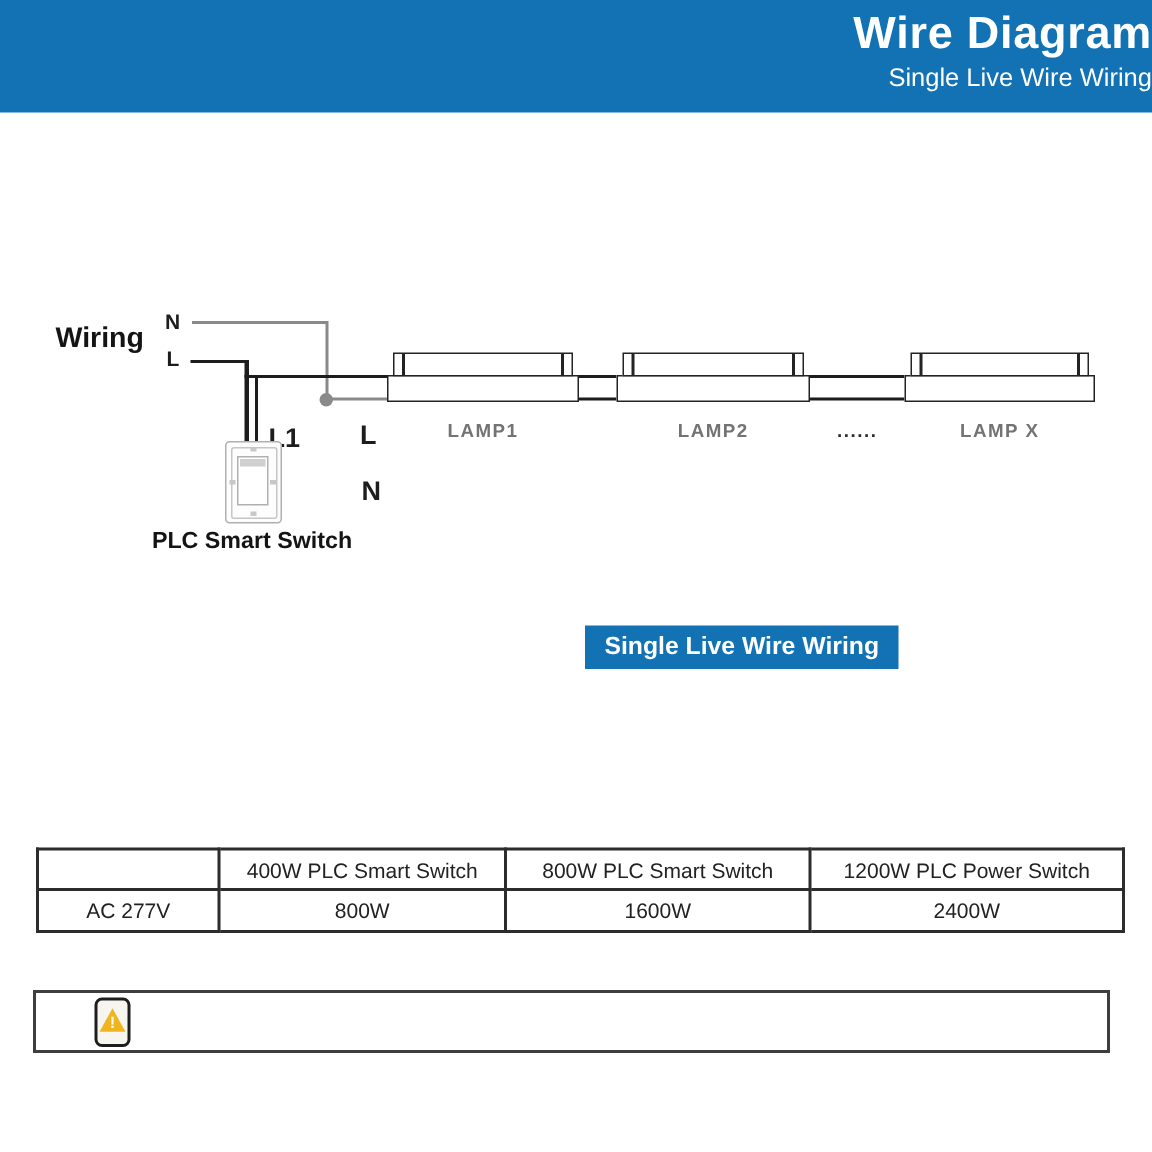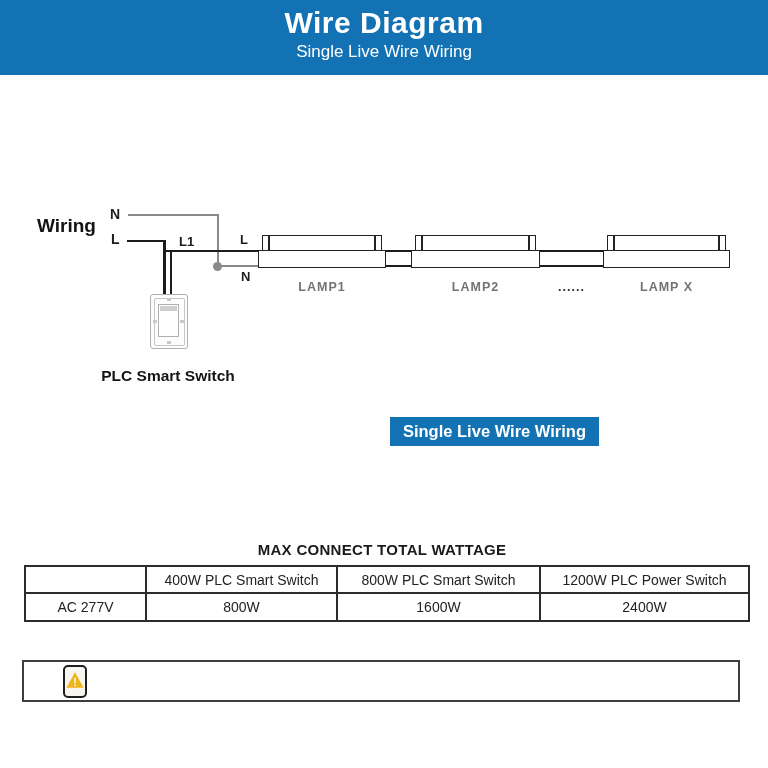--- a/index.html
+++ b/index.html
@@ -3,31 +3,31 @@
 <meta charset="utf-8">
 <style>
   html,body{margin:0;padding:0;background:#fff;}
   .canvas{
     position:relative;width:768px;height:768px;background:#ffffff;
     font-family:"Liberation Sans","DejaVu Sans",sans-serif;overflow:hidden;
   }
   
   .hdr{
     position:absolute;left:0;top:0;width:768px;height:75px;
-    background:var(--brand-blue,#1272b4);color:#fff;text-align:center;
+    background:var(--brand-blue,#1272b4);color:#fff;text-align:right;
   }
   .hdr-title{margin-top:6px;font-size:30px;font-weight:800;letter-spacing:.5px;}
   .hdr-sub{margin-top:2px;font-size:17px;font-weight:400;}
   
   .wire{position:absolute;background:var(--wire-live-black,#1c1c1c);}
   .wire.gray{background:var(--wire-neutral-gray,#8a8a8a);}
   .dot{position:absolute;width:9px;height:9px;border-radius:50%;
        background:var(--wire-neutral-gray,#8a8a8a);}
   .dlabel{position:absolute;color:#1d1d1d;font-size:14px;font-weight:600;}
-  .dlabel.small{font-size:13px;}
+  .dlabel.small{font-size:18px;margin-top:48px;}
   .power{position:absolute;left:37px;top:215px;font-size:19px;font-weight:800;color:#141414;}
   .lamp{position:absolute;top:235px;}
   .lamp-top{position:relative;margin:0 4px;height:16px;border:1.6px solid #232323;
             background:#fff;box-sizing:border-box;}
   .lamp-tick{position:absolute;top:0;bottom:0;width:1.6px;background:#232323;}
   .lamp-tick.left{left:5px;} .lamp-tick.right{right:5px;}
   .lamp-body{height:18px;border:1.6px solid #232323;background:#fff;
              box-sizing:border-box;margin-top:-1px;}
   .lamp-label{position:absolute;top:45px;left:0;width:100%;text-align:center;
               font-size:12.5px;letter-spacing:1px;color:#737373;font-weight:600;}
@@ -36,21 +36,21 @@
   
   .sw{position:absolute;left:150px;top:294px;width:38px;height:55px;
       border:1.5px solid #b0b0b0;border-radius:3px;background:#fdfdfd;box-sizing:border-box;}
   .sw-inner{position:absolute;left:2.5px;right:2.5px;top:2.5px;bottom:2.5px;
             border:1px solid #c6c6c6;border-radius:2px;}
   .sw-module{position:absolute;left:7px;top:9px;width:21px;height:33px;
              border:1.5px solid #b0b0b0;background:#fff;box-sizing:border-box;}
   .sw-strip{position:absolute;left:9px;top:11px;width:17px;height:5px;background:#cfcfcf;}
   .sw-screw{position:absolute;width:4px;height:3px;background:#c8c8c8;}
   .plc-label{position:absolute;left:100px;top:352px;width:136px;text-align:center;
-             font-size:15.5px;font-weight:800;color:#141414;margin-top:15px;}
+             font-size:15.5px;font-weight:800;color:#141414;}
   
   .badge{position:absolute;left:390px;top:417px;width:209px;height:29px;
          background:var(--brand-blue,#1272b4);color:#fff;font-size:16.5px;font-weight:800;
          text-align:center;line-height:29px;}
   
   .table-title{position:absolute;left:24px;top:541px;width:716px;text-align:center;
                font-size:15px;font-weight:800;letter-spacing:.3px;color:#1a1a1a;}
   .wtable{position:absolute;left:24px;top:565px;width:716px;border-collapse:collapse;
           table-layout:fixed;}
   .wtable th,.wtable td{border:2px solid var(--table-border,#2c2c2c);
@@ -140,21 +140,20 @@
       <div class="sw-screw" style="left:16px;top:3px;"></div>
       <div class="sw-screw" style="left:16px;top:46px;"></div>
       <div class="sw-screw" style="left:2px;top:25px;"></div>
       <div class="sw-screw" style="left:29px;top:25px;"></div>
     </div>
     <div class="plc-label">PLC Smart Switch</div>
   </section>
 
   <div class="badge">Single Live Wire Wiring</div>
 
-  <div class="table-title">MAX CONNECT TOTAL WATTAGE</div>
   <table class="wtable">
     <tbody>
         <tr class="hrow">
       <th style="width:119px;"></th>
       <th style="width:189px;margin-left:44px;">400W PLC Smart Switch</th>
       <th style="width:201px;margin-left:18px;">800W PLC Smart Switch</th>
       <th style="width:207px;">1200W PLC Power Switch</th>
     </tr>
     <tr>
       <td>AC 277V</td>

